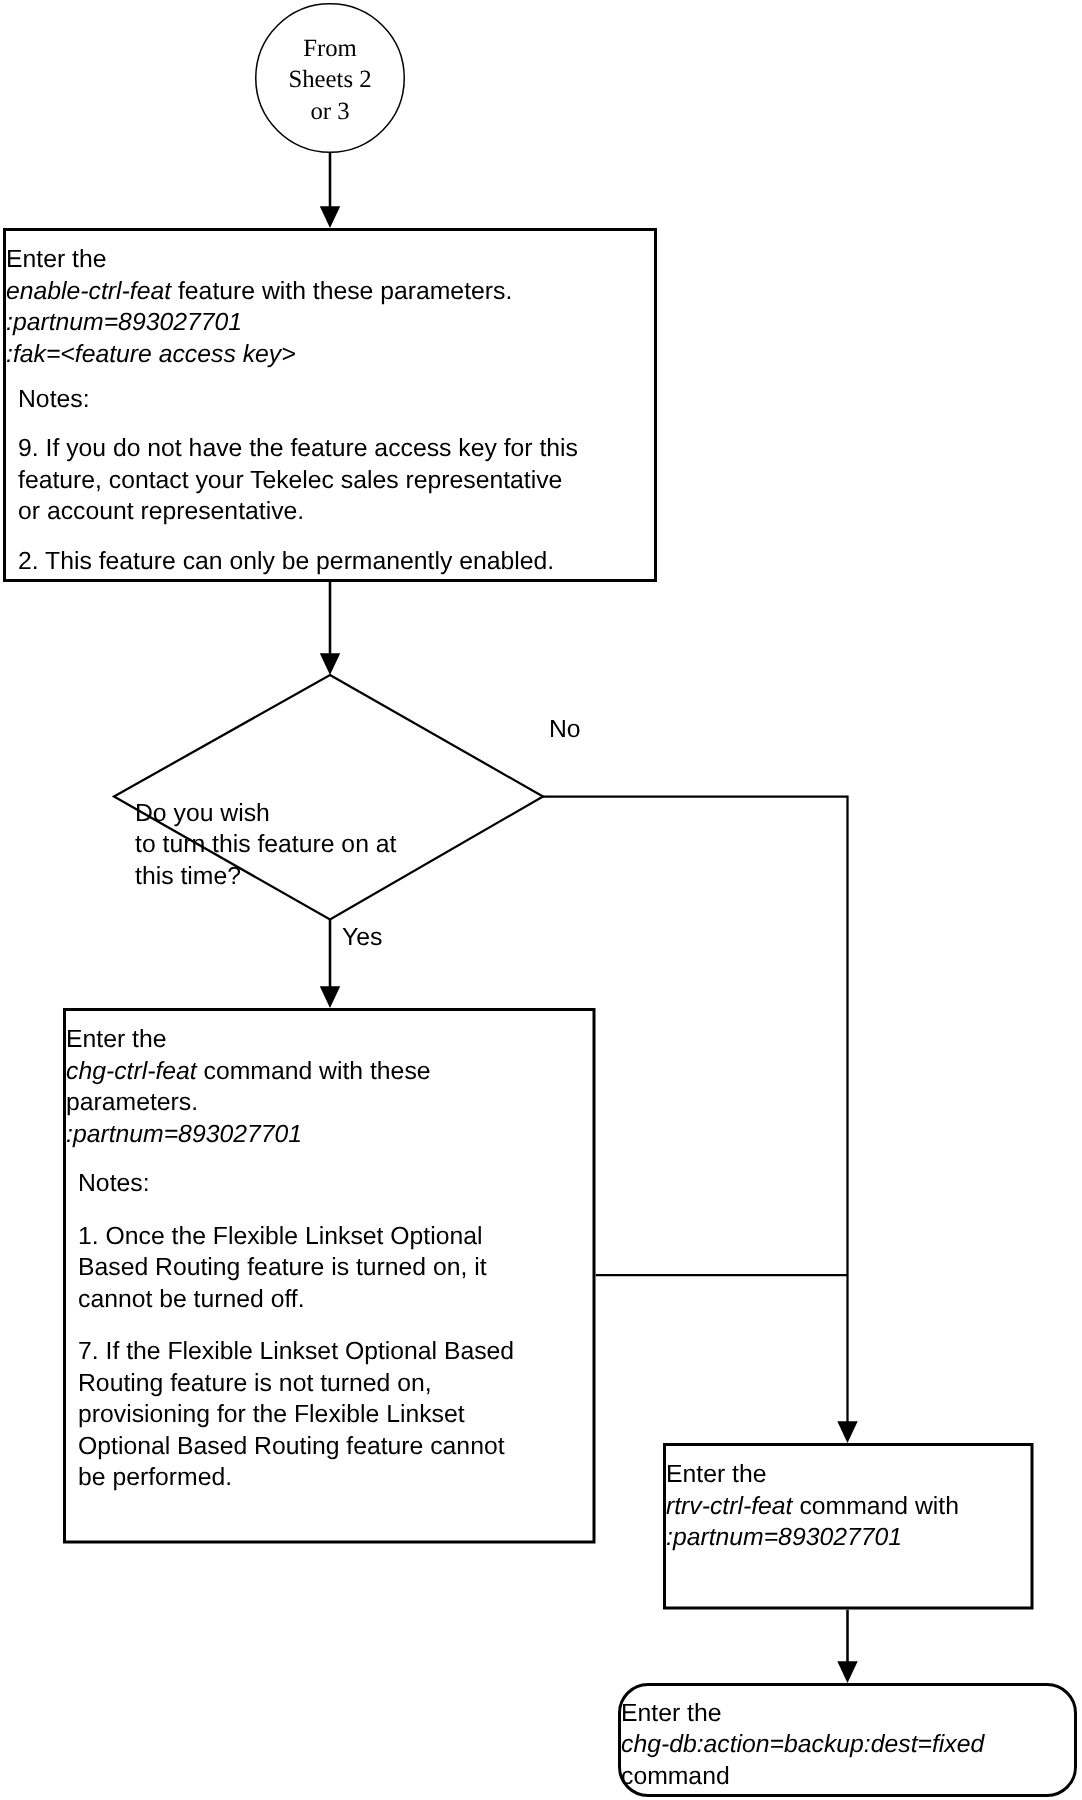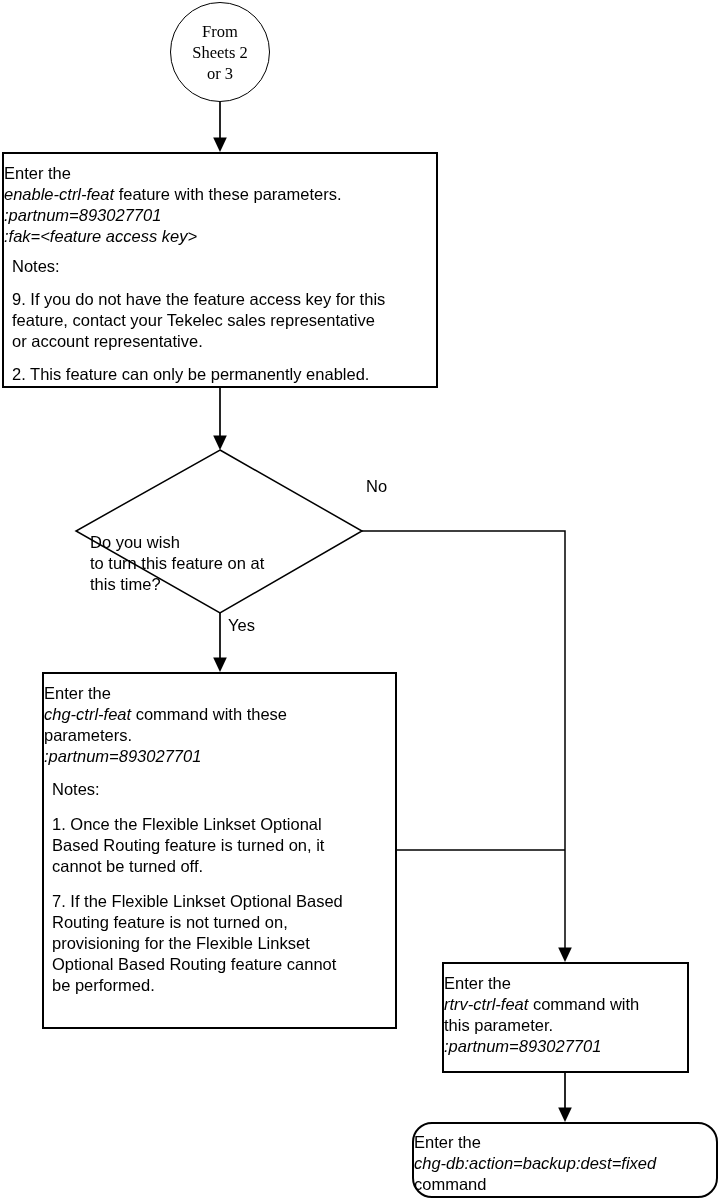--- a/index.html
+++ b/index.html
@@ -125,21 +125,20 @@
 provisioning for the Flexible Linkset
 Optional Based Routing feature cannot
 be performed.</div>
     </div>
   </div>
 
   <div class="node" style="left:442px; top:962px; width:247px; height:111px;">
     <div class="center-block" style="padding-top:9px;">
       <div><span>Enter the</span></div>
       <div><span class="it">rtrv-ctrl-feat</span><span> command with</span></div>
-      <div>this parameter.</div>
       <div class="it">:partnum=893027701</div>
     </div>
   </div>
 
   <div class="node rounded" style="left:412px; top:1122px; width:306px; height:76px;">
     <div class="center-block" style="padding-top:8px;">
       <div>Enter the</div>
       <div class="it">chg-db:action=backup:dest=fixed</div>
       <div>command</div>
     </div>

